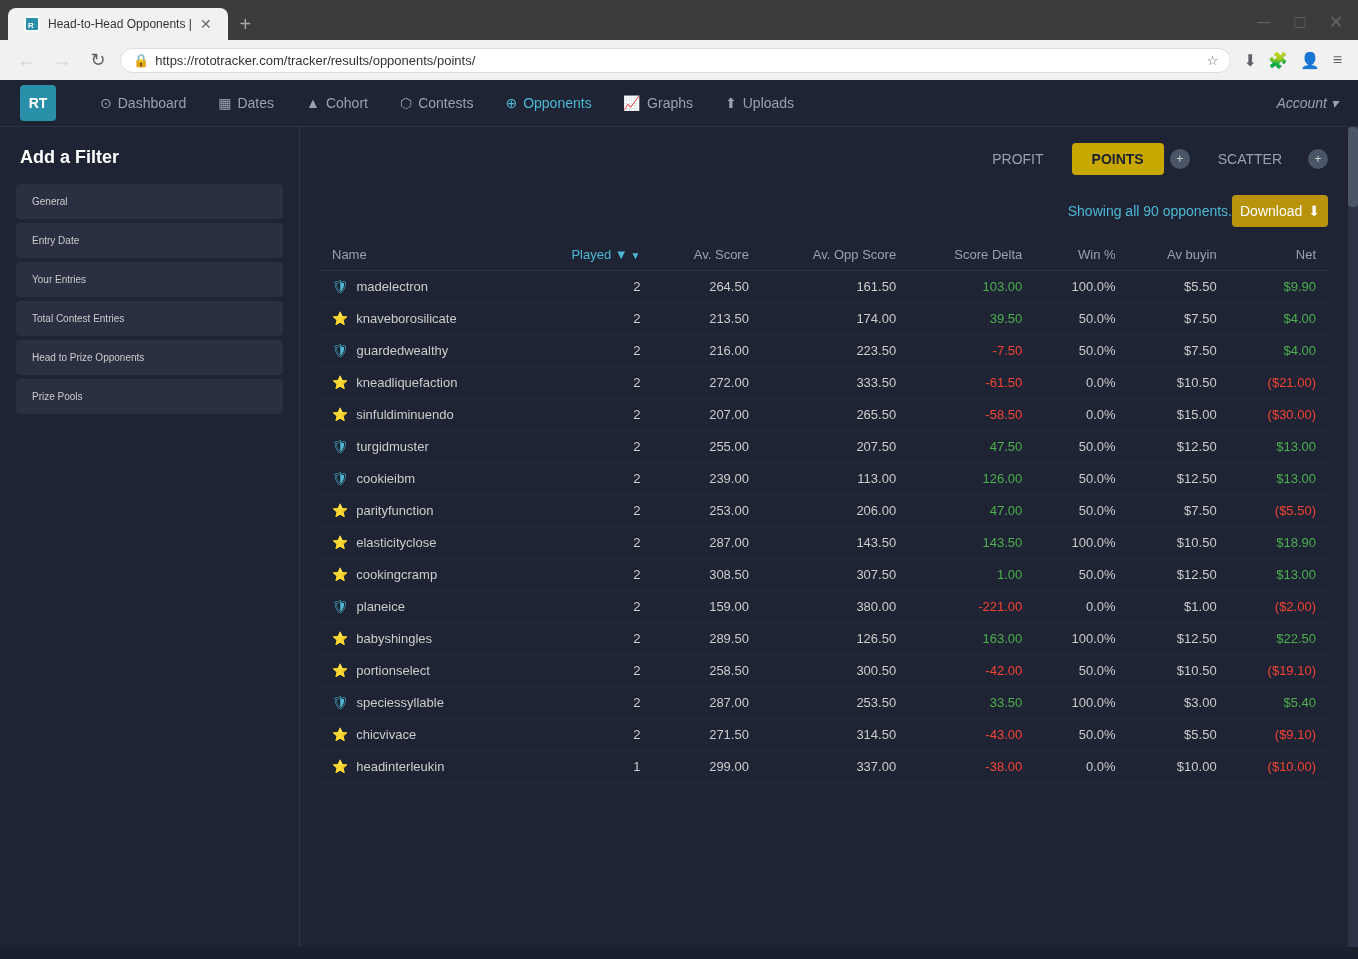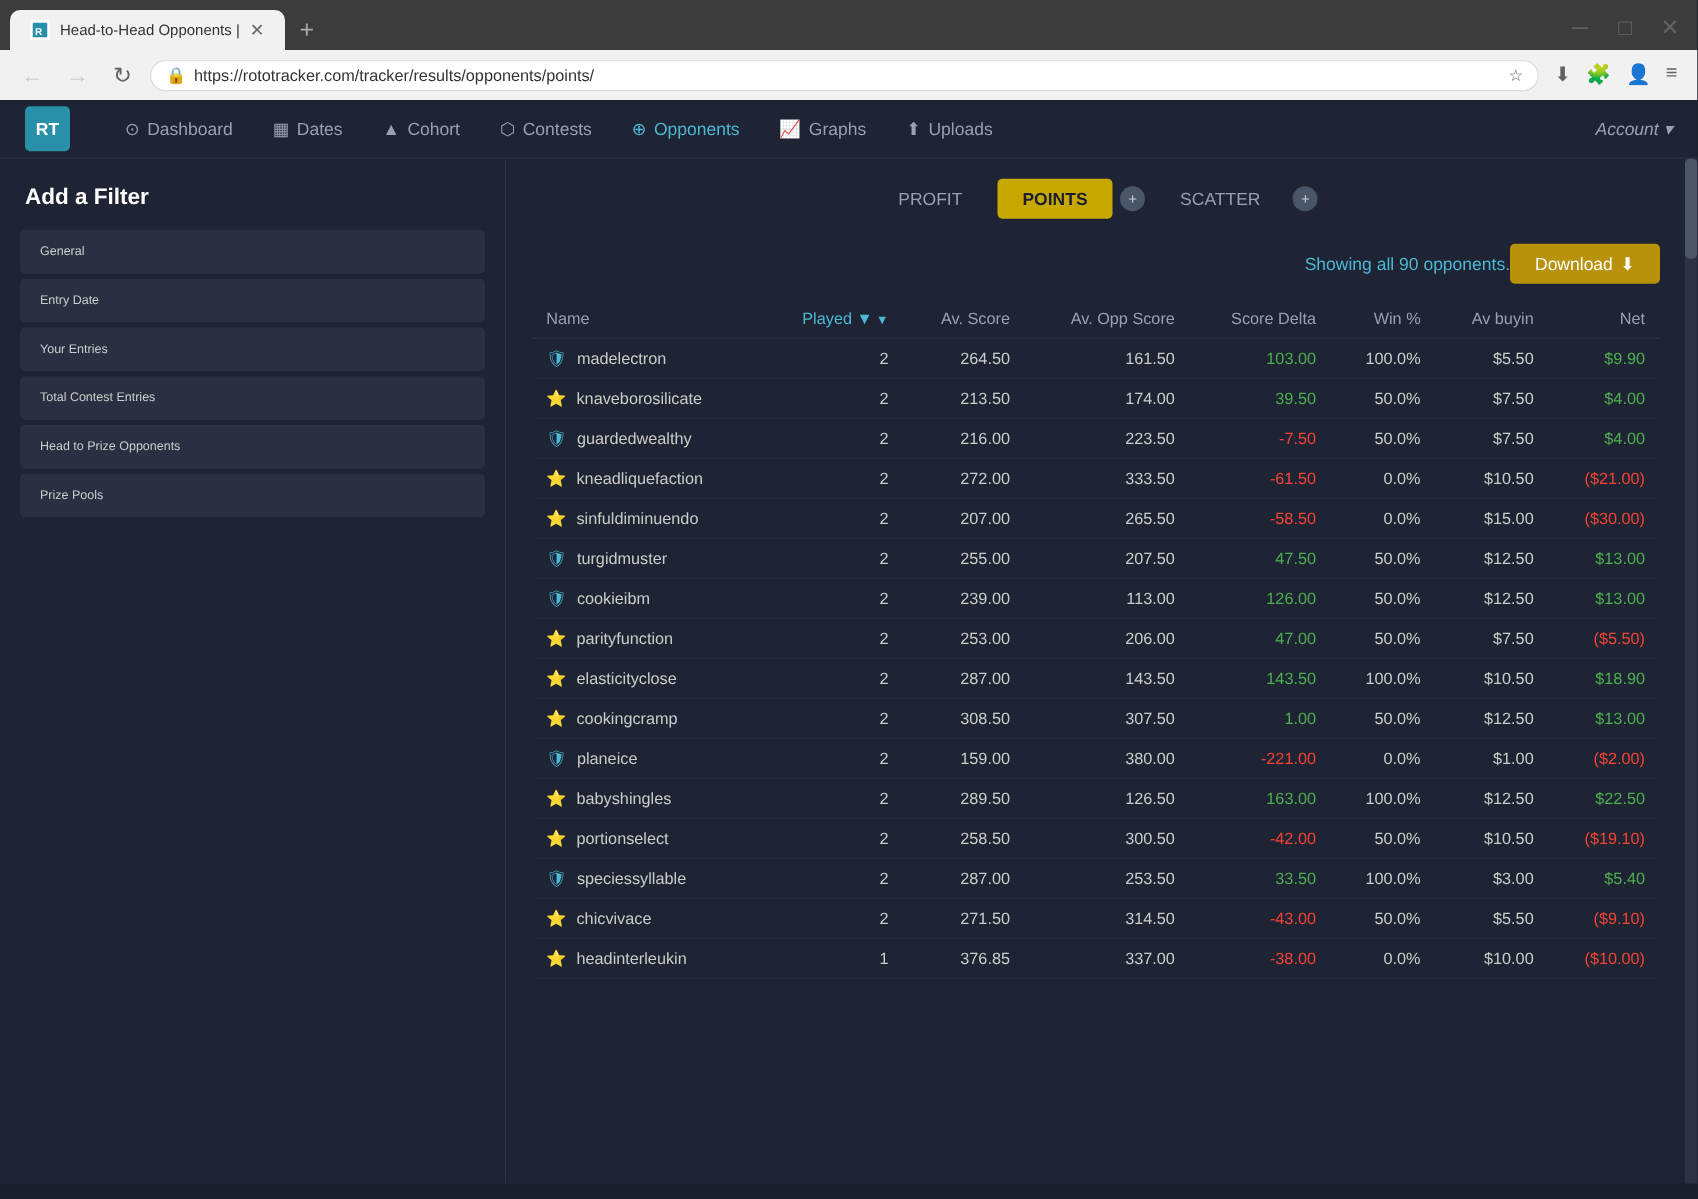--- a/index.html
+++ b/index.html
@@ -30,38 +30,38 @@
     .nav-items { display: flex; align-items: center; gap: 4px; flex: 1; }
     .nav-item { display: flex; align-items: center; gap: 6px; padding: 8px 14px; color: #9aa0b4; text-decoration: none; border-radius: 4px; cursor: pointer; font-size: 14px; }
     .nav-item.active { color: #4db8d4; }
     .nav-icon { font-size: 14px; }
     .nav-account { margin-left: auto; display: flex; align-items: center; gap: 4px; color: #9aa0b4; cursor: pointer; font-size: 14px; font-style: italic; }
 
     
     .layout { display: flex; }
 
     
-    .sidebar { width: 405px; background: #1e2433; padding: 20px 16px; border-right: 1px solid #2d3347; min-height: 820px; }
+    .sidebar { width: 300px; background: #1e2433; padding: 20px 16px; border-right: 1px solid #2d3347; min-height: 820px; }
     .sidebar-title { color: #fff; font-size: 18px; font-weight: bold; margin-bottom: 16px; padding-left: 4px; }
     .sidebar-item { background: #2a2f42; color: #ccc; padding: 12px 16px; border-radius: 4px; margin-bottom: 4px; cursor: pointer; font-size: 10px; }
 
     
     .main { flex: 1; padding: 16px 20px; background: #1e2433; overflow-x: auto; }
 
     
-    .subtabs { display: flex; align-items: center; gap: 8px; justify-content: center; margin-bottom: 20px; }
+    .subtabs { display: flex; align-items: center; gap: 8px; justify-content: flex-end; margin-bottom: 20px; }
     .subtab { padding: 8px 20px; border-radius: 4px; cursor: pointer; font-size: 14px; color: #9aa0b4; background: none; border: none; }
     .subtab.active { background: #c8a800; color: #1a1f2e; font-weight: bold; border-radius: 4px; }
     .subtab-add { width: 20px; height: 20px; border-radius: 50%; background: #4a5568; color: #ccc; display: inline-flex; align-items: center; justify-content: center; font-size: 12px; cursor: pointer; margin-left: 2px; }
 
     
     .table-header-row { display: flex; align-items: center; justify-content: flex-end; margin-bottom: 12px; }
     .showing-text { color: #9aa0b4; font-size: 14px; }
     .showing-text span { color: #4db8d4; }
-    .download-btn { background: #b8920a; color: #fff; padding: 8px 20px; border-radius: 4px; border: none; cursor: pointer; font-size: 14px; display: flex; align-items: center; gap: 6px; }
+    .download-btn { background: #b8920a; color: #fff; padding: 8px 8px; border-radius: 4px; border: none; cursor: pointer; font-size: 14px; display: flex; align-items: center; gap: 6px; }
 
     
     .data-table { width: 100%; border-collapse: collapse; }
     .data-table th { color: #9aa0b4; font-weight: normal; padding: 8px 12px; text-align: right; border-bottom: 1px solid #2d3347; font-size: 13px; white-space: nowrap; }
     .data-table th:first-child { text-align: left; }
     .data-table th.sorted { color: #4db8d4; }
     .data-table th.sorted::after { content: ' ▼'; font-size: 10px; }
     .data-table td { padding: 8px 12px; text-align: right; border-bottom: 1px solid #242840; font-size: 13px; white-space: nowrap; }
     .data-table td:first-child { text-align: left; }
     .player-cell { display: flex; align-items: center; gap: 8px; }
@@ -438,21 +438,21 @@
     <td class="negative">($9.10)</td>
   </tr>
             <tr>
     <td>
       <div class="player-cell">
         <span style="color:#c8a800;">⭐</span>
         <span>headinterleukin</span>
       </div>
     </td>
     <td>1</td>
-    <td>376.85</td>
+    <td>299.00</td>
     <td>337.00</td>
     <td class="negative">-38.00</td>
     <td>0.0%</td>
     <td>$10.00</td>
     <td class="negative">($10.00)</td>
   </tr>
           </tbody>
       </table>
     </div>
 

